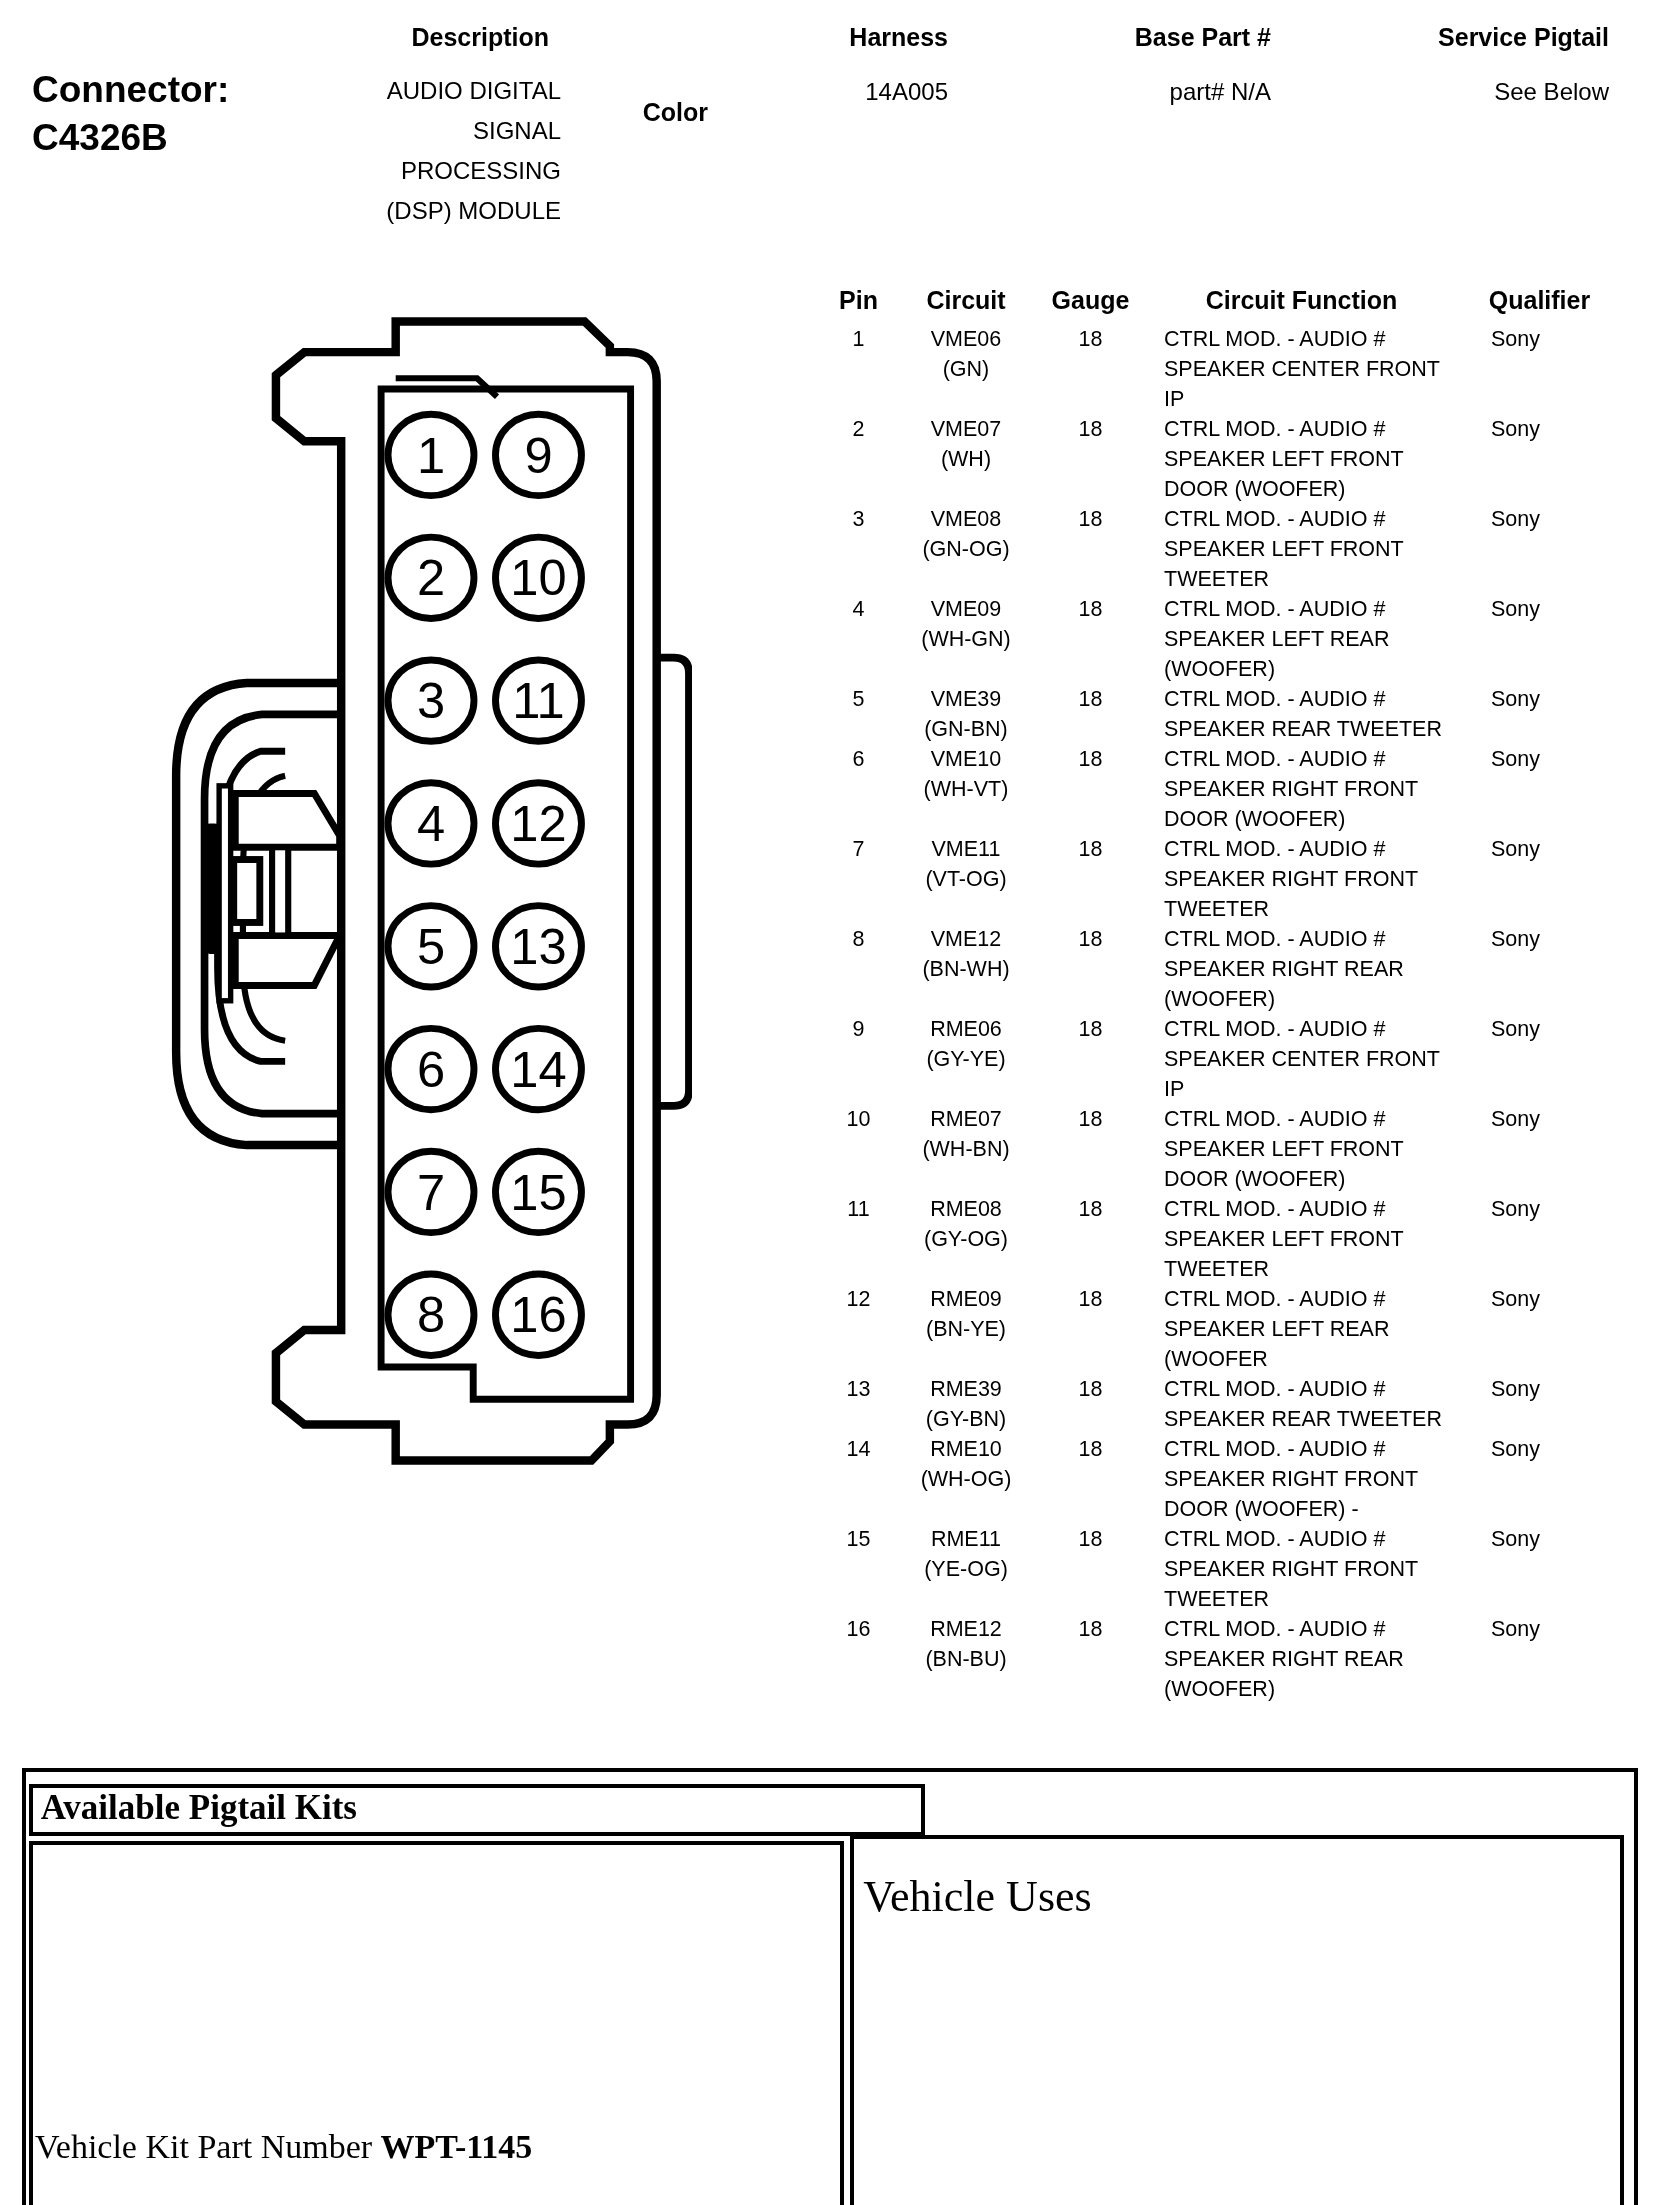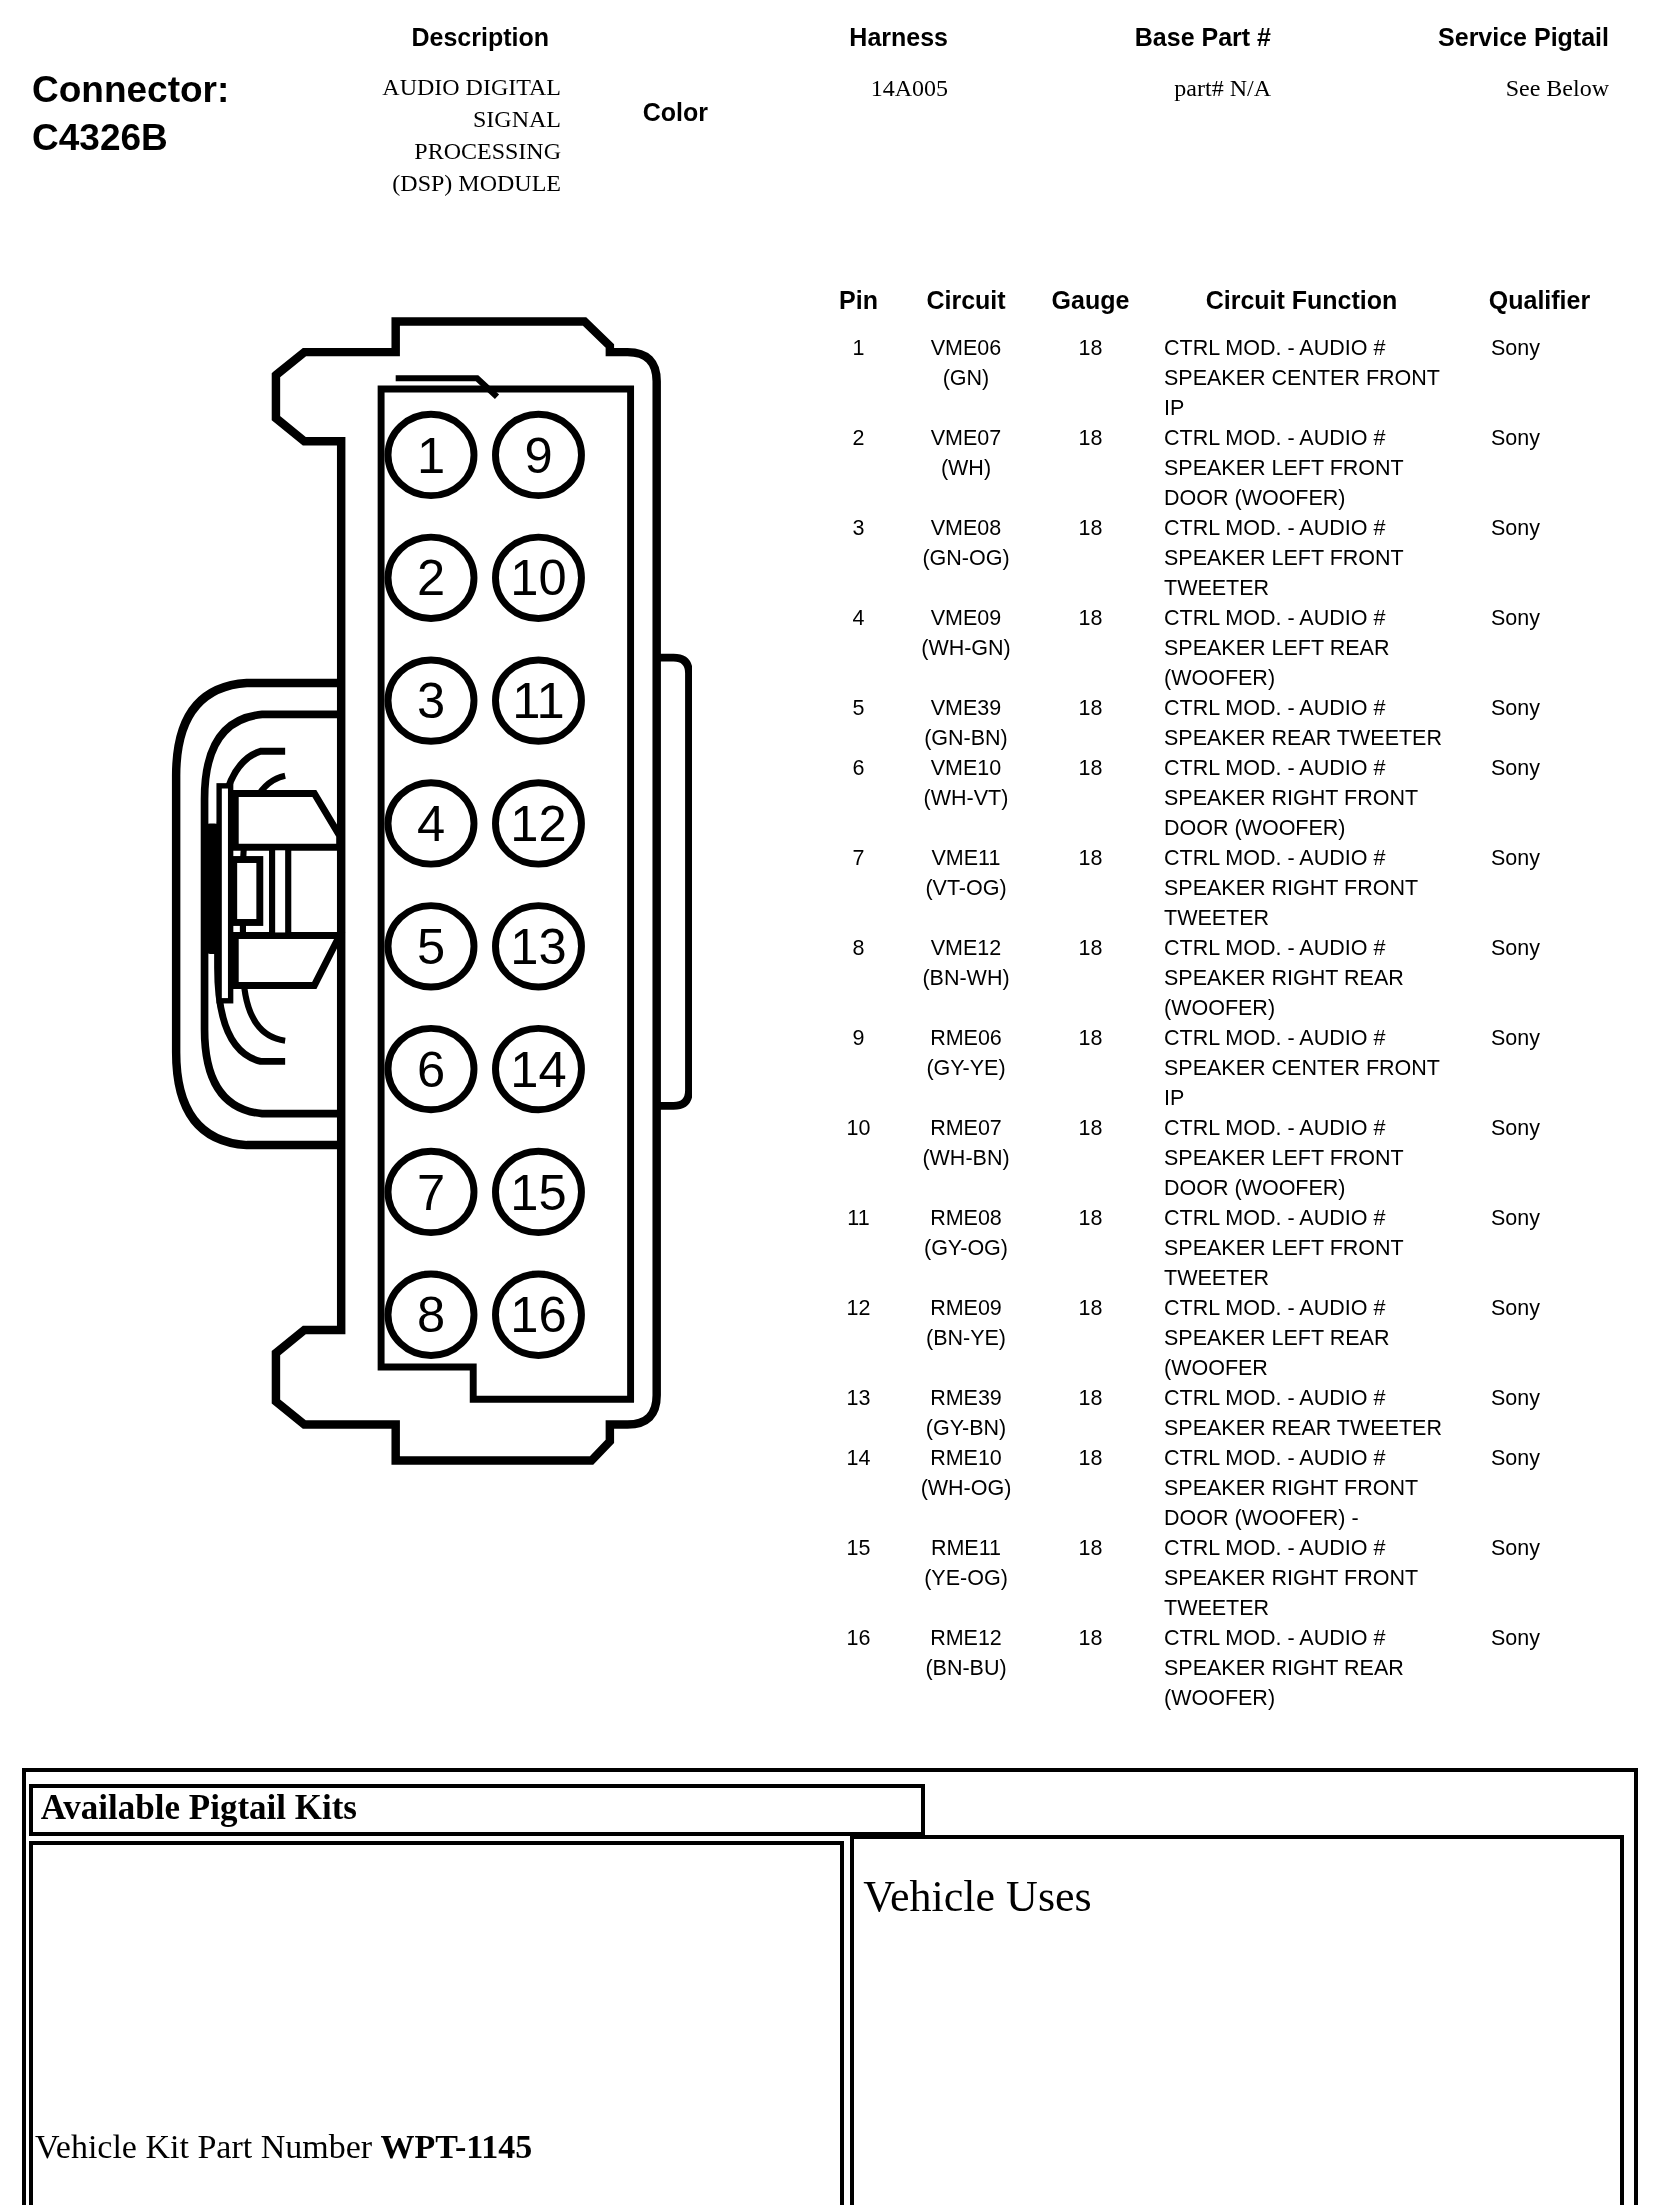--- a/index.html
+++ b/index.html
@@ -5,35 +5,35 @@
   html,body{margin:0;padding:0;background:#ffffff;}
   .page{position:relative;width:1660px;height:2205px;background:#fff;overflow:hidden;
         font-family:"Liberation Sans","DejaVu Sans",sans-serif;color:#000;}
   .abs{position:absolute;}
   .ctr{text-align:right;}
   .prelines{white-space:pre-line;}
 
   
   .connector-title{left:32px;top:66px;font-size:37px;font-weight:bold;line-height:48px;}
   .hdr-label{font-size:25px;font-weight:bold;}
-  .hdr-value{font-size:24px;line-height:32px;font-family:Liberation Serif, serif;}
+  .hdr-value{font-size:24px;line-height:40px;}
   .col-description-label{left:303px;top:23px;width:246px;}
   .col-description-value{left:292px;top:71px;width:269px;}
   .col-color-label{left:577px;top:98px;width:131px;}
   .col-harness-label{left:741px;top:23px;width:207px;}
   .col-harness-value{left:741px;top:72px;width:207px;}
   .col-basepart-label{left:1048px;top:23px;width:223px;}
   .col-basepart-value{left:1048px;top:72px;width:223px;}
   .col-pigtail-label{left:1363px;top:23px;width:246px;}
   .col-pigtail-value{left:1363px;top:72px;width:246px;}
 
   
   .pin-table{left:822px;top:286px;width:814px;}
   .pt-grid{display:grid;grid-template-columns:73px 142px 107px 315px 161px;}
-  .pt-head{font-size:25px;font-weight:bold;margin-bottom:18px;}
+  .pt-head{font-size:25px;font-weight:bold;margin-bottom:9px;}
   .pt-head .c-pin,.pt-head .c-circuit,.pt-head .c-gauge,.pt-head .c-fn{text-align:center;}
   .pt-head .c-qual{text-align:center;}
   .pt-row{font-size:21.5px;line-height:30px;}
   .pt-row .c-pin{text-align:center;}
   .pt-row .c-circuit{text-align:center;}
   .pt-row .c-gauge{text-align:center;}
   .pt-row .c-fn{text-align:left;padding-left:20px;}
   .pt-row .c-qual{text-align:left;padding-left:32px;}
 
   

